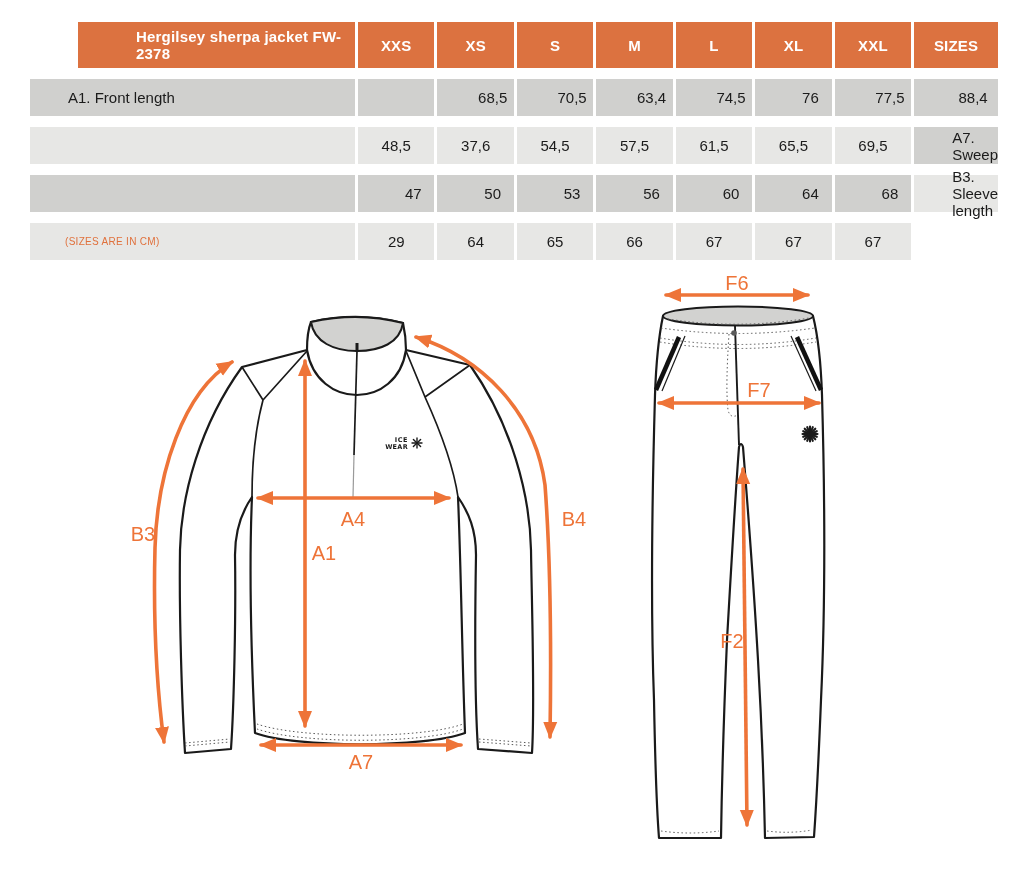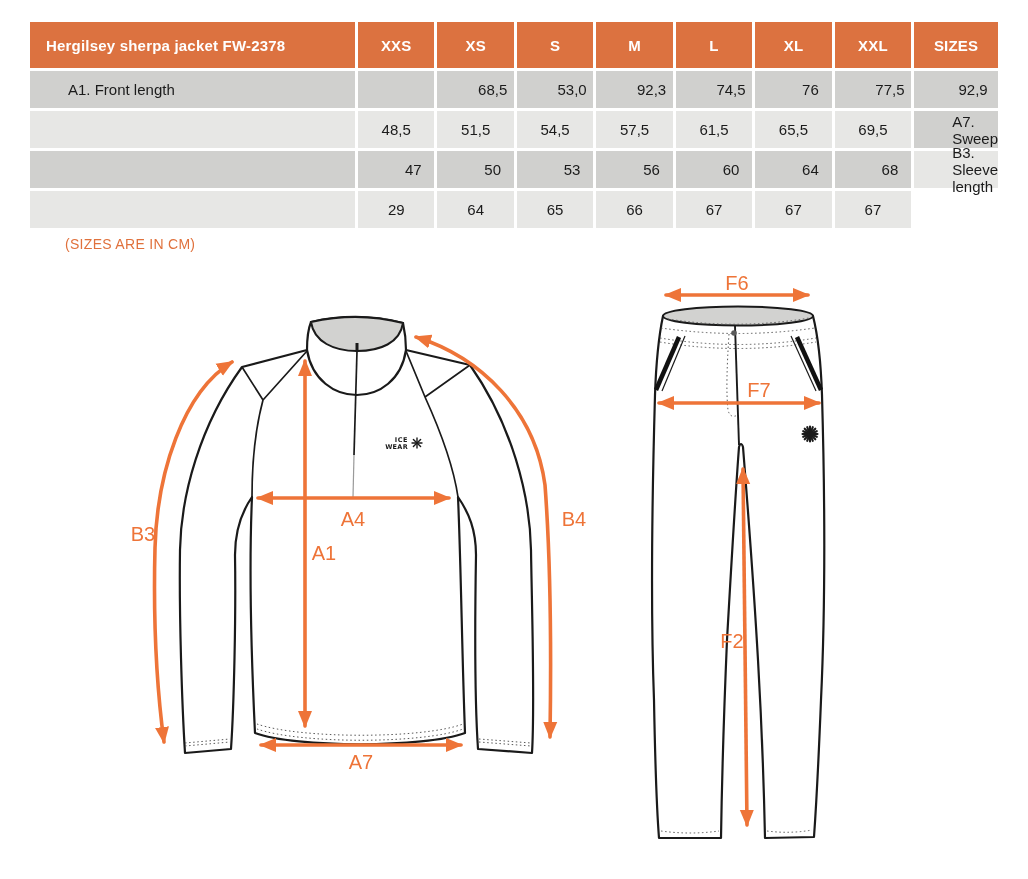--- a/index.html
+++ b/index.html
@@ -9,33 +9,33 @@
   .size-table{
     position:absolute;left:30px;top:22px;width:968px;
     display:grid;grid-template-columns:325px repeat(8,1fr);
     gap:3px;background:#ffffff;
   }
   .hcell{
     background:#DC7240;color:#ffffff;font-weight:bold;font-size:15px;
     height:46px;display:flex;align-items:center;justify-content:center;
     letter-spacing:.2px;
   }
-  .hcell.title{justify-content:flex-start;padding-left:16px;box-sizing:border-box;}
+  .hcell.title{justify-content:flex-start;padding-left:58px;box-sizing:border-box;margin-left:48px;}
   .cell{
     height:37px;display:flex;align-items:center;justify-content:center;
-    font-size:15px;color:#1b1b1b;
+    font-size:15px;color:#1b1b1b;margin-top:8px;
   }
   .cell.label{justify-content:flex-start;padding-left:38px;box-sizing:border-box;}
   .row-dark{background:#D0D0CE;padding-left:34px;}
   .row-light{background:#E7E7E5;}
 
   
   .cm-note{
     position:absolute;left:65px;top:236px;color:#E0713C;
-    font-size:14px;letter-spacing:.3px;
+    font-size:10px;letter-spacing:.3px;
   }
 
   
   .diagram{position:absolute;}
   .outline{fill:#ffffff;stroke:#1a1a1a;stroke-width:2.2;stroke-linejoin:round;}
   .seam{fill:none;stroke:#1a1a1a;stroke-width:1.7;}
   .stitch{fill:none;stroke:#5a5a5a;stroke-width:1;stroke-dasharray:1.5 2.6;}
   .grayfill{fill:#D2D2D0;stroke:#1a1a1a;stroke-width:2;}
   .arrow{fill:none;stroke:#EE7438;stroke-width:3.6;stroke-linecap:round;}
   .mlabel{fill:#EE7438;font-size:20px;font-family:"Liberation Sans",sans-serif;text-anchor:middle;}
@@ -52,30 +52,30 @@
   <div class="hcell">S</div>
   <div class="hcell">M</div>
   <div class="hcell">L</div>
   <div class="hcell">XL</div>
   <div class="hcell">XXL</div>
   <div class="hcell">SIZES</div>
 
   <div class="cell label row-dark">A1. Front length</div>
   <div class="cell row-dark"></div>
   <div class="cell row-dark">68,5</div>
-  <div class="cell row-dark">53,0</div>
-  <div class="cell row-dark">92,3</div>
+  <div class="cell row-dark">70,5</div>
+  <div class="cell row-dark">63,4</div>
   <div class="cell row-dark">74,5</div>
   <div class="cell row-dark">76</div>
   <div class="cell row-dark">77,5</div>
-  <div class="cell row-dark">92,9</div>
+  <div class="cell row-dark">88,4</div>
 
   <div class="cell row-light"></div>
   <div class="cell row-light">48,5</div>
-  <div class="cell row-light">51,5</div>
+  <div class="cell row-light">37,6</div>
   <div class="cell row-light">54,5</div>
   <div class="cell row-light">57,5</div>
   <div class="cell row-light">61,5</div>
   <div class="cell row-light">65,5</div>
   <div class="cell row-light">69,5</div>
 
   <div class="cell label row-dark">A7. Sweep</div>
   <div class="cell row-dark"></div>
   <div class="cell row-dark">47</div>
   <div class="cell row-dark">50</div>

